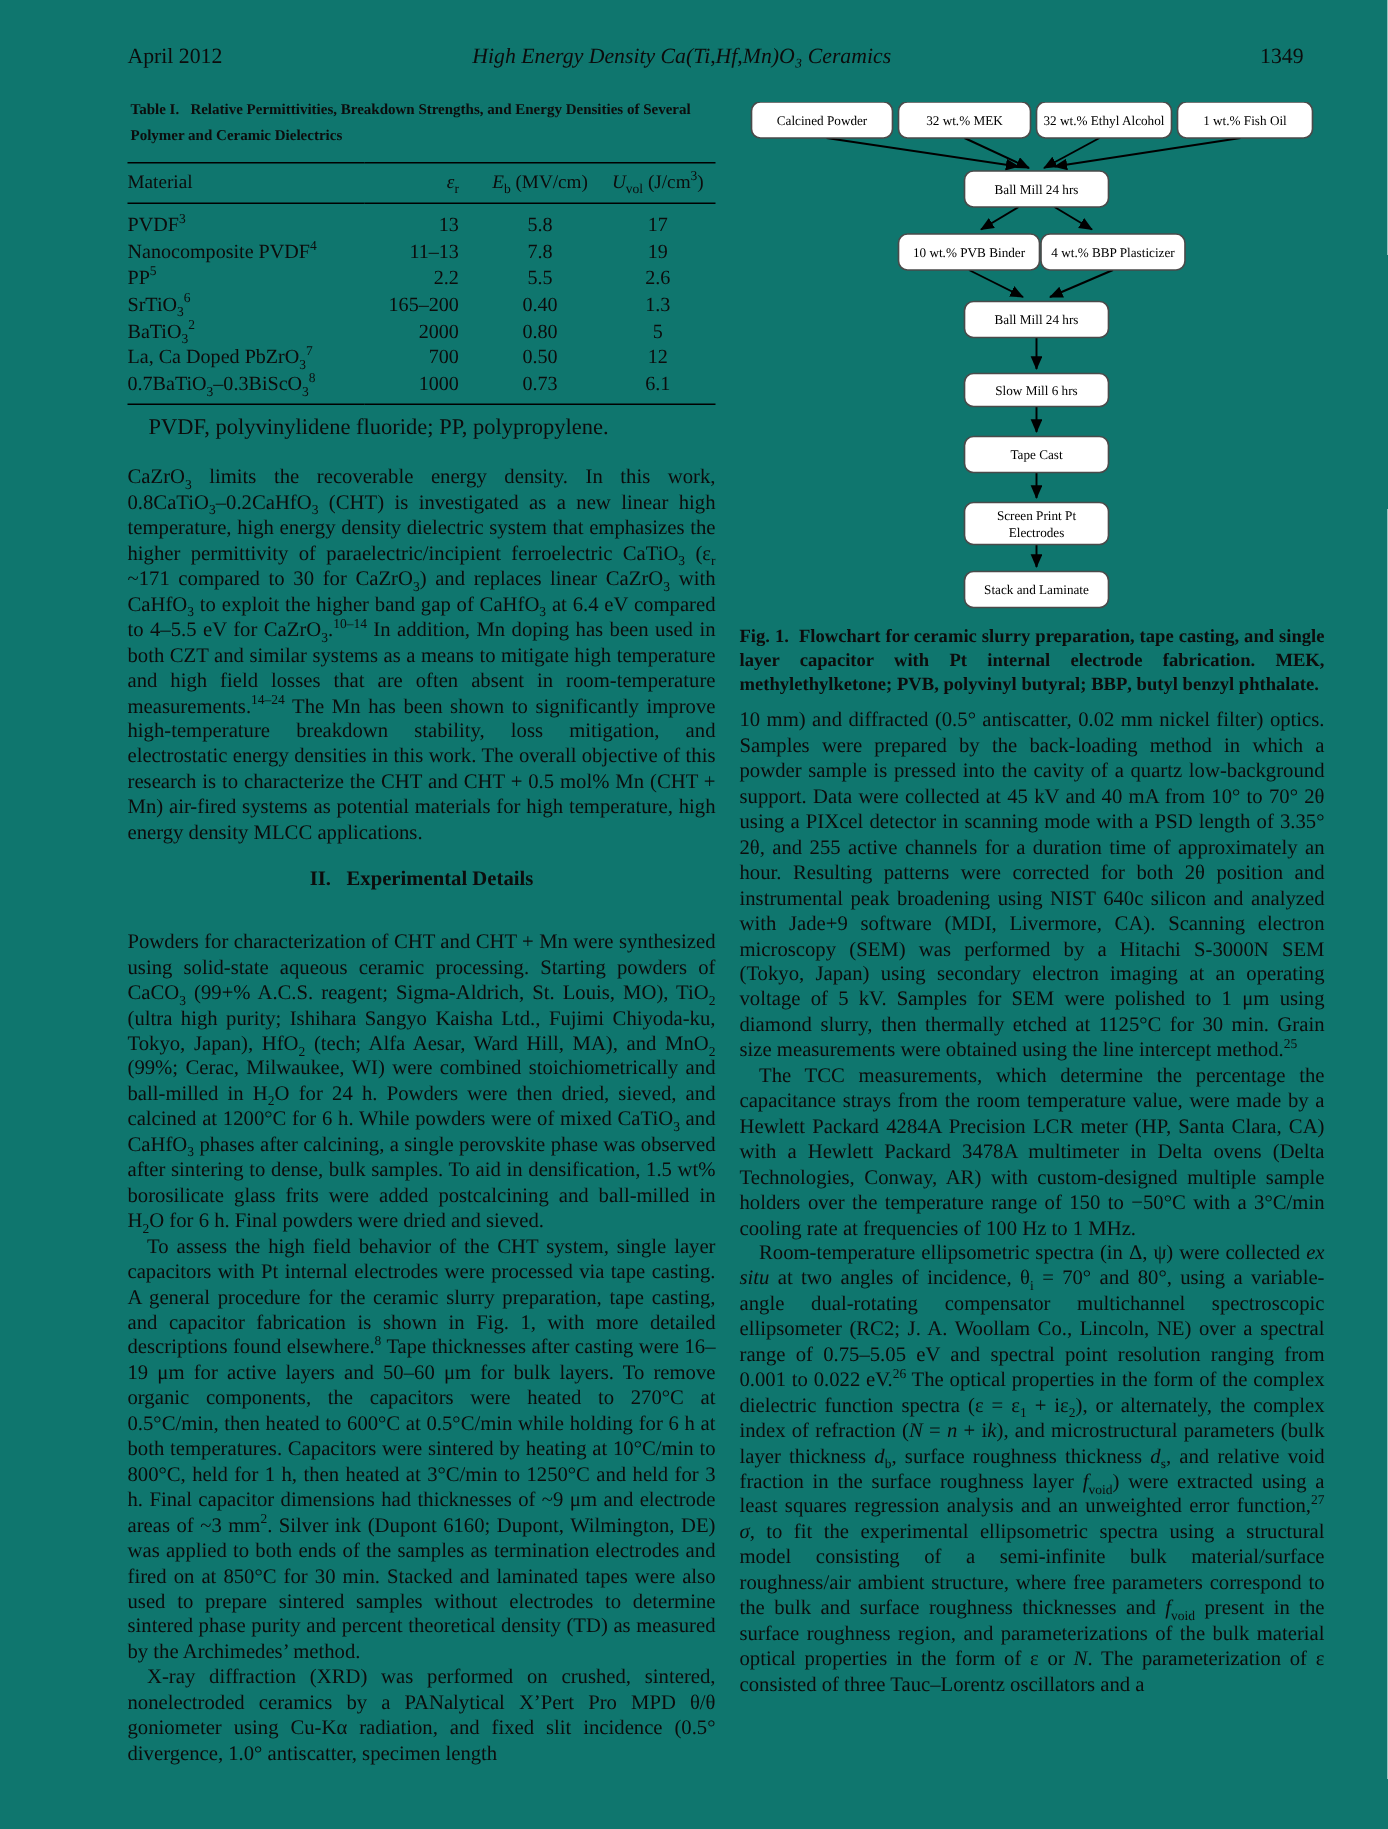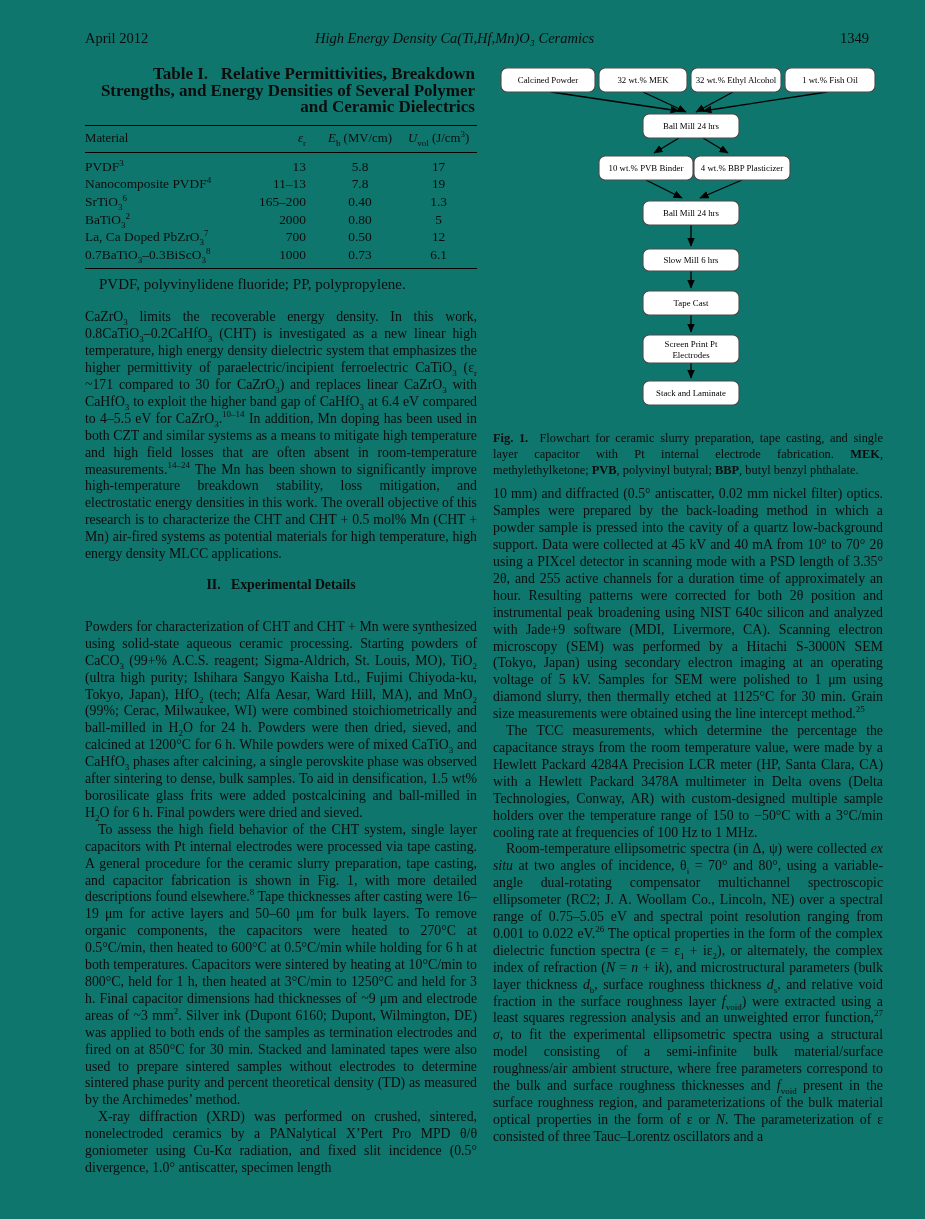--- a/index.html
+++ b/index.html
@@ -12,21 +12,21 @@
   .rh-date  { position:absolute; left:85px;  top:30px; font-size:14.5px; }
   .rh-title { position:absolute; left:0; right:16px; top:30px; text-align:center; font-style:italic; font-size:14.5px; }
   .rh-page  { position:absolute; right:56px; top:30px; font-size:14.5px; }
 
   .col { position:absolute; top:62px; }
   .col-left  { left:85px;  width:392px; }
   .col-right { left:493px; width:390px; }
 
   
   .table-block { margin-bottom:16px; }
-  .table-title { font-weight:bold; font-size:17px; line-height:16.6px; text-align:right; margin:4px 2px 9px 2px; }
+  .table-title { font-weight:bold; font-size:10px; line-height:16.6px; text-align:left; margin:4px 2px 9px 2px; }
   table.data-table { width:100%; border-collapse:collapse; font-size:13.4px; }
   table.data-table thead th {
     font-weight:normal; font-size:12.8px; text-align:left; padding:5px 0 6px 0;
     border-top:1.6px solid #000; border-bottom:1px solid #000;margin-left:44px;
   }
   table.data-table th.c-er, table.data-table td.c-er { text-align:right; padding-right:14px; }
   table.data-table th.c-eb, table.data-table td.c-eb { text-align:center; }
   table.data-table th.c-uvol, table.data-table td.c-uvol { text-align:center; }
   table.data-table tbody td { padding:0; line-height:17.6px; vertical-align:top; }
   table.data-table tbody tr:first-child td { padding-top:5px; }
@@ -43,21 +43,21 @@
   .section-heading { font-size:13.8px; font-weight:bold; text-align:center; margin:14px 0 26px 0; }
 
   sup { font-size:9px; line-height:0; }
   sub { font-size:9px; line-height:0; }
 
   
   .flowchart { display:block; margin:6px 0 0 0; }
   .flow-box { fill:#ffffff; stroke:#4a4a4a; stroke-width:1.1; }
   .flow-label { font-family:"Liberation Serif","DejaVu Serif",serif; font-size:8.8px; fill:#000; text-anchor:middle; }
   .flow-arrow { stroke:#000; stroke-width:1.3; }
-  .fig-caption { font-size:12.4px; line-height:15.8px; text-align:justify; margin:23px 0 0 0; }
+  .fig-caption { font-size:12.4px; line-height:15.8px; text-align:justify; margin:9px 0 0 0;font-weight:bold; }
   .rc-par-gap { height:8px; }
 </style>
 </head>
 <body>
 
 <div class="page">
 
   <div class="rh-date">April 2012</div>
   <div class="rh-title">High Energy Density Ca(Ti,Hf,Mn)O₃ Ceramics</div>
   <div class="rh-page">1349</div>
@@ -80,20 +80,26 @@
             <td class="c-mat">PVDF<sup>3</sup></td>
             <td class="c-er">13</td>
             <td class="c-eb">5.8</td>
             <td class="c-uvol">17</td>
           </tr>
           <tr>
             <td class="c-mat">Nanocomposite PVDF<sup>4</sup></td>
             <td class="c-er">11–13</td>
             <td class="c-eb">7.8</td>
             <td class="c-uvol">19</td>
+          </tr>
+          <tr>
+            <td class="c-mat">PP<sup>5</sup></td>
+            <td class="c-er">2.2</td>
+            <td class="c-eb">5.5</td>
+            <td class="c-uvol">2.6</td>
           </tr>
           <tr>
             <td class="c-mat">SrTiO<sub>3</sub><sup>6</sup></td>
             <td class="c-er">165–200</td>
             <td class="c-eb">0.40</td>
             <td class="c-uvol">1.3</td>
           </tr>
           <tr>
             <td class="c-mat">BaTiO<sub>3</sub><sup>2</sup></td>
             <td class="c-er">2000</td>

